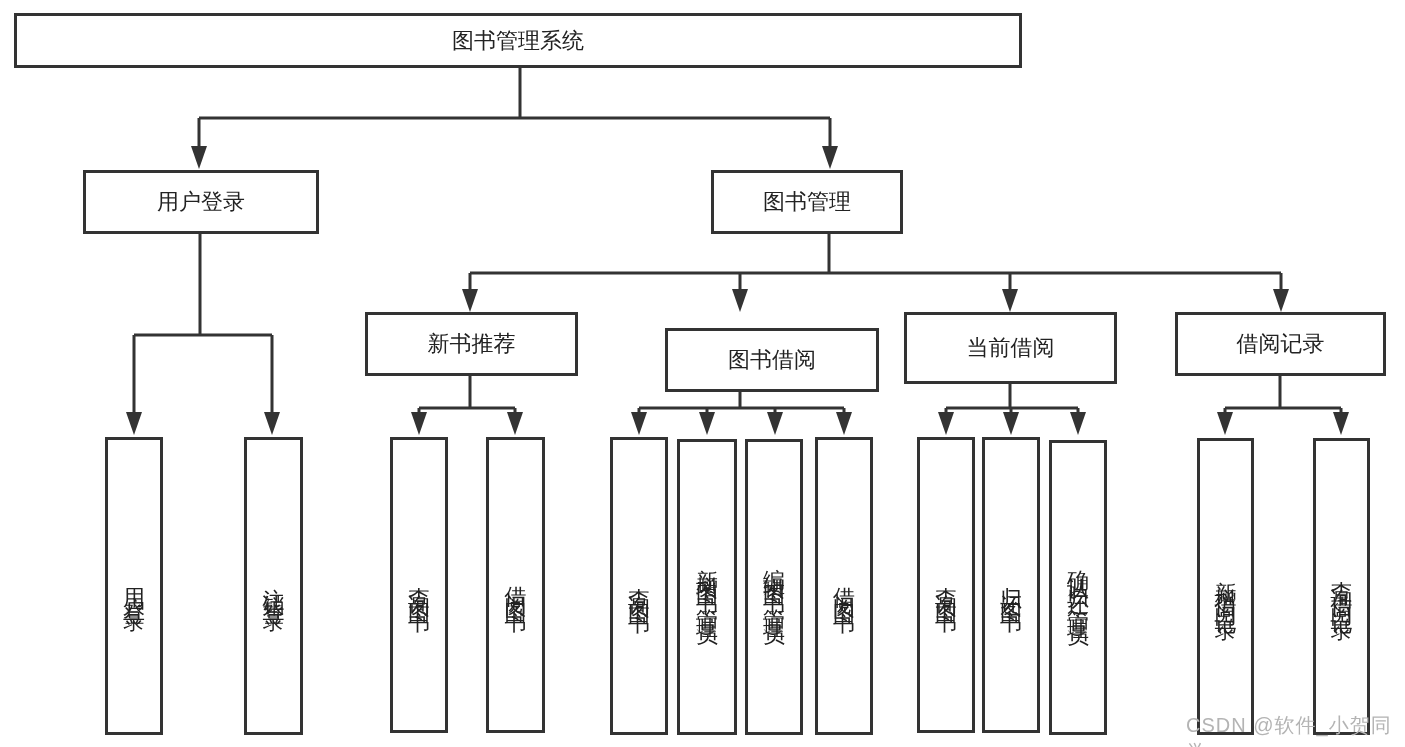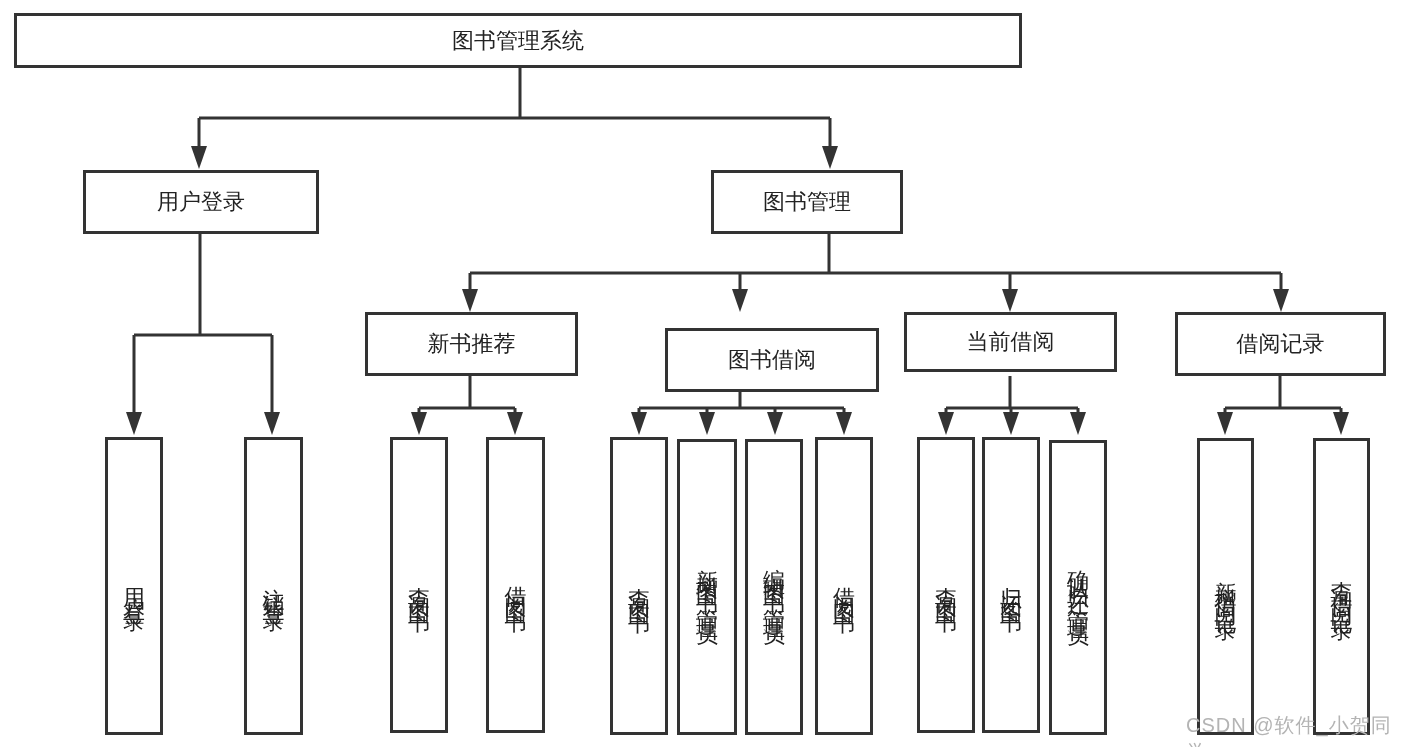--- a/index.html
+++ b/index.html
@@ -61,21 +61,21 @@
     </g>
   </svg>
 
   <div class="node" style="left:14px;top:13px;width:1008px;height:55px;">图书管理系统</div>
 
   <div class="node" style="left:83px;top:170px;width:236px;height:64px;">用户登录</div>
   <div class="node" style="left:711px;top:170px;width:192px;height:64px;">图书管理</div>
 
   <div class="node" style="left:365px;top:312px;width:213px;height:64px;">新书推荐</div>
   <div class="node" style="left:633px;top:328px;width:214px;height:64px;margin-left:32px;">图书借阅</div>
-  <div class="node" style="left:904px;top:312px;width:213px;height:60px;">当前借阅</div>
+  <div class="node" style="left:904px;top:312px;width:213px;height:72px;">当前借阅</div>
   <div class="node" style="left:1175px;top:312px;width:211px;height:64px;">借阅记录</div>
 
   <div class="node v" style="left:105px;top:437px;width:58px;height:298px;">用户登录</div>
   <div class="node v" style="left:244px;top:437px;width:59px;height:298px;">注销登录</div>
 
   <div class="node v" style="left:390px;top:437px;width:58px;height:296px;">查询图书</div>
   <div class="node v" style="left:486px;top:437px;width:59px;height:296px;">借阅图书</div>
 
   <div class="node v" style="left:610px;top:437px;width:58px;height:298px;">查询图书</div>
   <div class="node v" style="left:677px;top:439px;width:60px;height:296px;">新增图书（管理员）</div>

